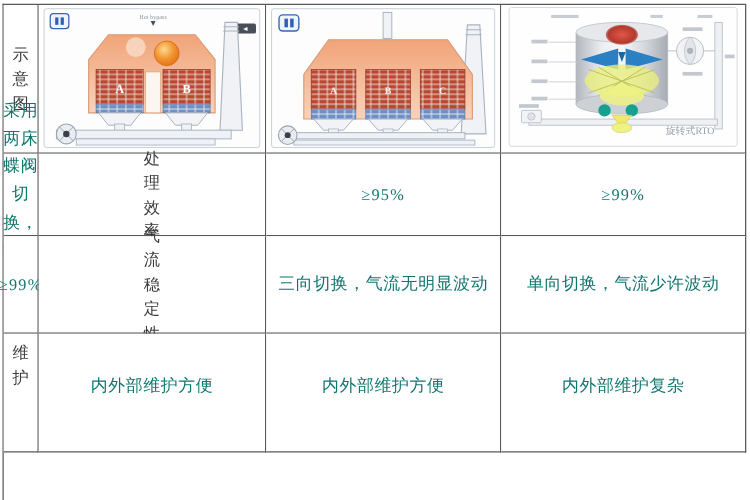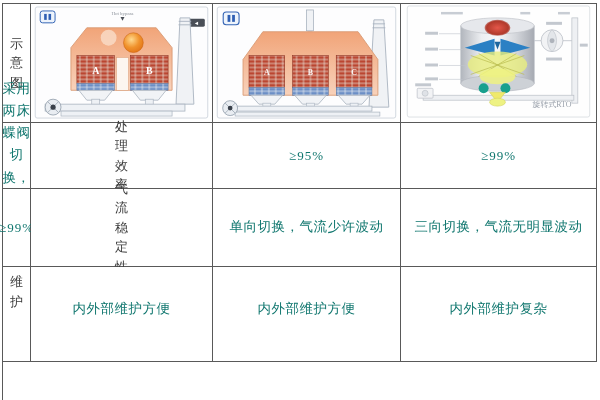--- a/index.html
+++ b/index.html
@@ -294,24 +294,24 @@
       <div class="txt eff">≥99%</div>
     </div>
     <div class="cell">
       <div class="txt eff">≥99%</div>
     </div>
 
     <div class="cell rowhdr">
       <span>气流稳定性</span>
     </div>
     <div class="cell">
+      <div class="txt">三向切换，气流无明显波动</div>
+    </div>
+    <div class="cell">
       <div class="txt">单向切换，气流少许波动</div>
-    </div>
-    <div class="cell">
-      <div class="txt">三向切换，气流无明显波动</div>
     </div>
 
     <div class="cell rowhdr maint-hdr">
       <span>维护</span>
     </div>
     <div class="cell maint">
       <div class="txt">内外部维护方便</div>
     </div>
     <div class="cell maint">
       <div class="txt">内外部维护方便</div>

